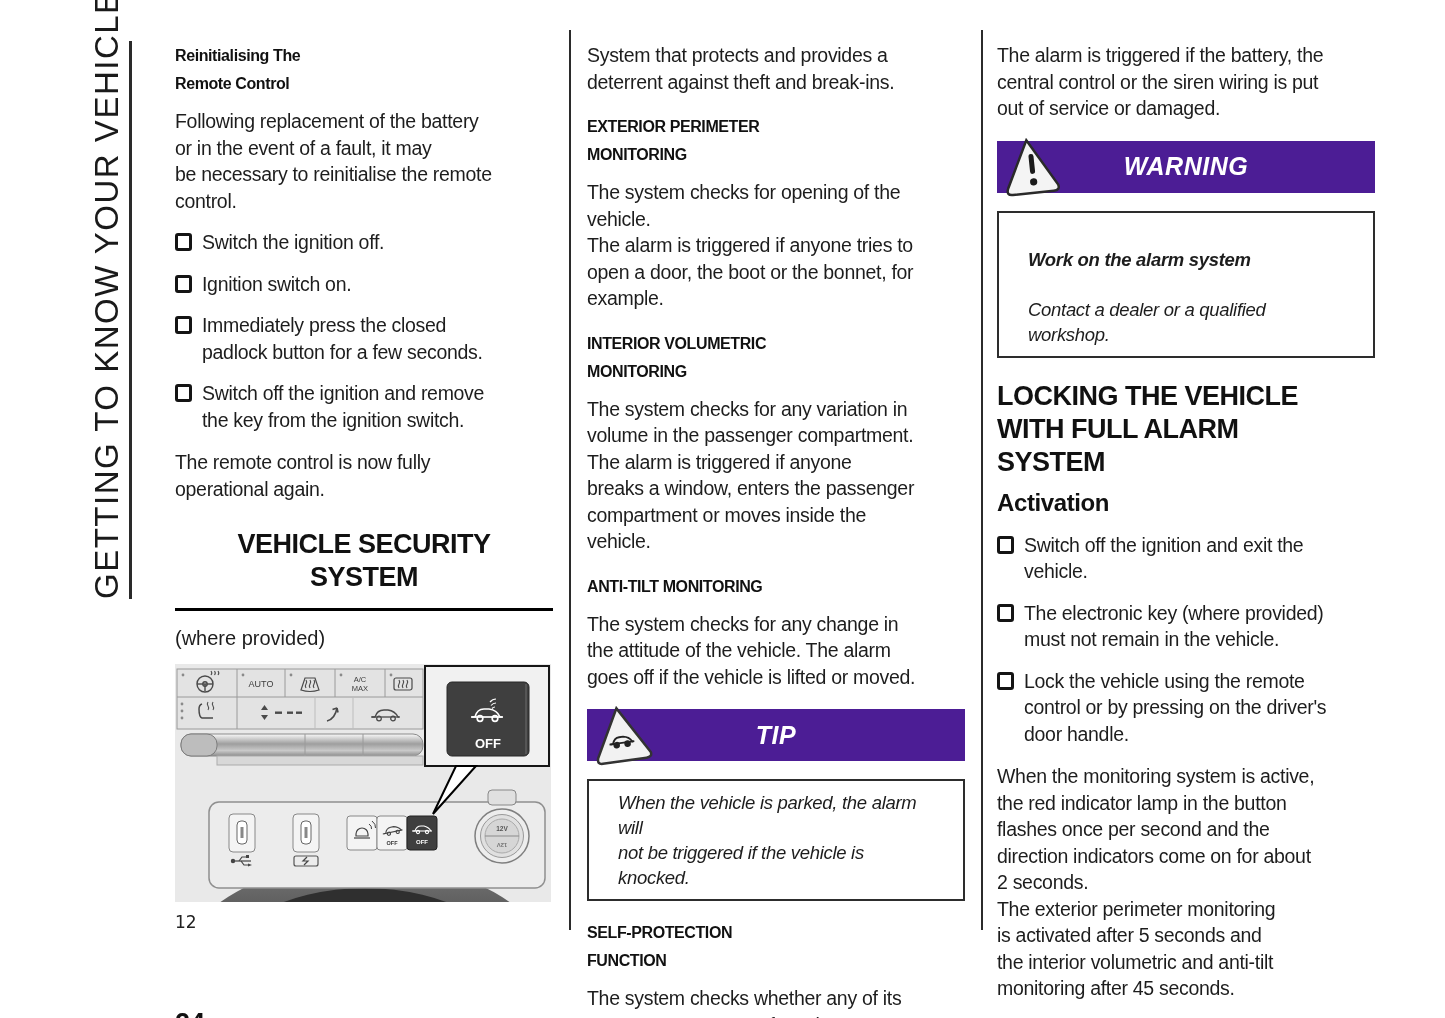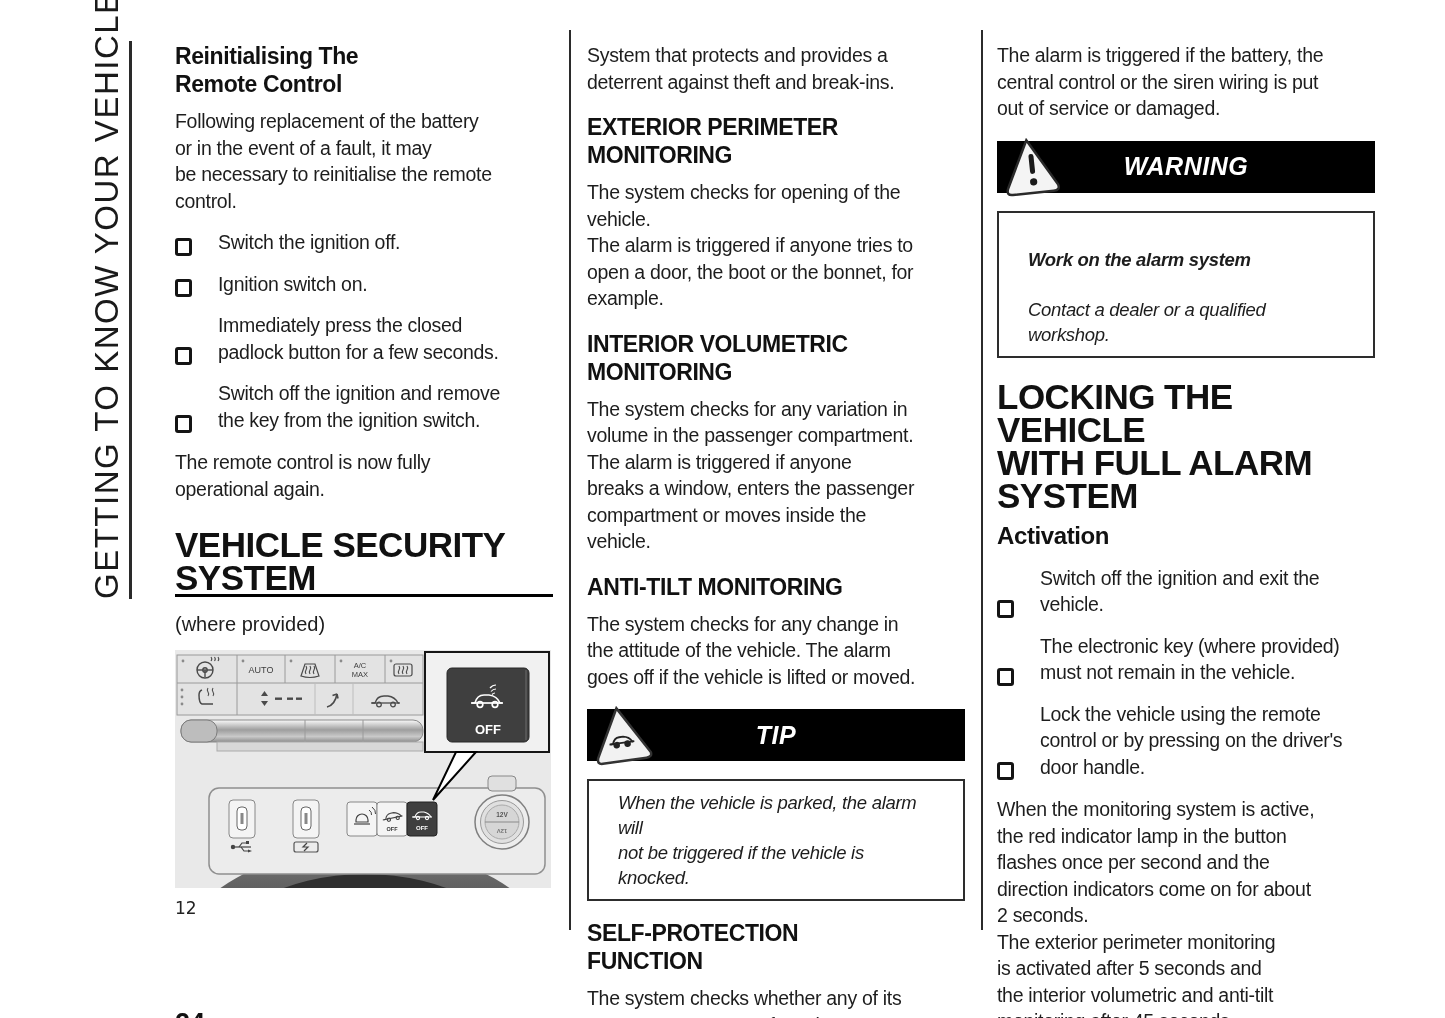--- a/index.html
+++ b/index.html
@@ -14,32 +14,32 @@
 
   .col{position:absolute;top:42px;width:378px;}
   #col1{left:175px;}
   #col2{left:587px;}
   #col3{left:997px;}
   .divider{position:absolute;top:30px;height:900px;width:2px;background:#2b2b2b;}
   #div1{left:569px;}
   #div2{left:981px;}
 
   .p{font-size:19.5px;line-height:26.5px;letter-spacing:-0.3px;white-space:pre-line;margin:0 0 13px 0;}
-  .h-big{font-size:35px;font-weight:bold;line-height:33px;letter-spacing:-0.5px;white-space:pre-line;color:#111;margin:4px 0 10px 0;}
-  .h-med{font-size:23px;font-weight:bold;line-height:28px;letter-spacing:-0.4px;white-space:pre-line;color:#111;margin:18px 0 10px 0;}
+  .h-big{font-size:27px;font-weight:bold;line-height:33px;letter-spacing:-0.5px;white-space:pre-line;color:#111;margin:4px 0 10px 0;}
+  .h-med{font-size:16px;font-weight:bold;line-height:28px;letter-spacing:-0.4px;white-space:pre-line;color:#111;margin:18px 0 10px 0;}
   .h-sub{font-size:24px;font-weight:bold;letter-spacing:-0.4px;color:#111;margin:0 0 12px 0;}
   .first{margin-top:0;}
 
-  .rule-after{border-bottom:3.5px solid #000;margin-bottom:16px;}
-
-  .step{display:flex;align-items:flex-end;margin:15px 0;gap:16px;}
+  .rule-after{border-bottom:3.5px solid #000;padding-bottom:14px;margin-bottom:16px;text-align:center;}
+
+  .step{display:flex;align-items:flex-start;margin:15px 0;}
   .chk{flex:none;width:11px;height:12px;border:3.5px solid #141414;border-radius:3px;margin:4px 10px 0 0;}
   .step .p{margin:0;}
 
-  .banner{position:relative;height:52px;background:#000000;margin:19px 0 18px 0;
+  .banner{position:relative;height:52px;background:#4c1d95;margin:19px 0 18px 0;
           display:flex;align-items:center;justify-content:center;}
   .banner-label{color:#ffffff;font-weight:bold;font-style:italic;font-size:25px;letter-spacing:0.5px;}
   .banner-icon{position:absolute;left:3px;top:-5px;}
 
   .note{border:2px solid #2d2d2d;padding:9px 29px;font-style:italic;font-size:18.5px;
         line-height:25px;letter-spacing:-0.3px;white-space:pre-line;margin:0 0 16px 0;}
   .note .nt{font-weight:bold;}
 
   .where{font-size:20px;margin:6px 0 14px 0;}
   .figwrap{margin-top:4px;}

